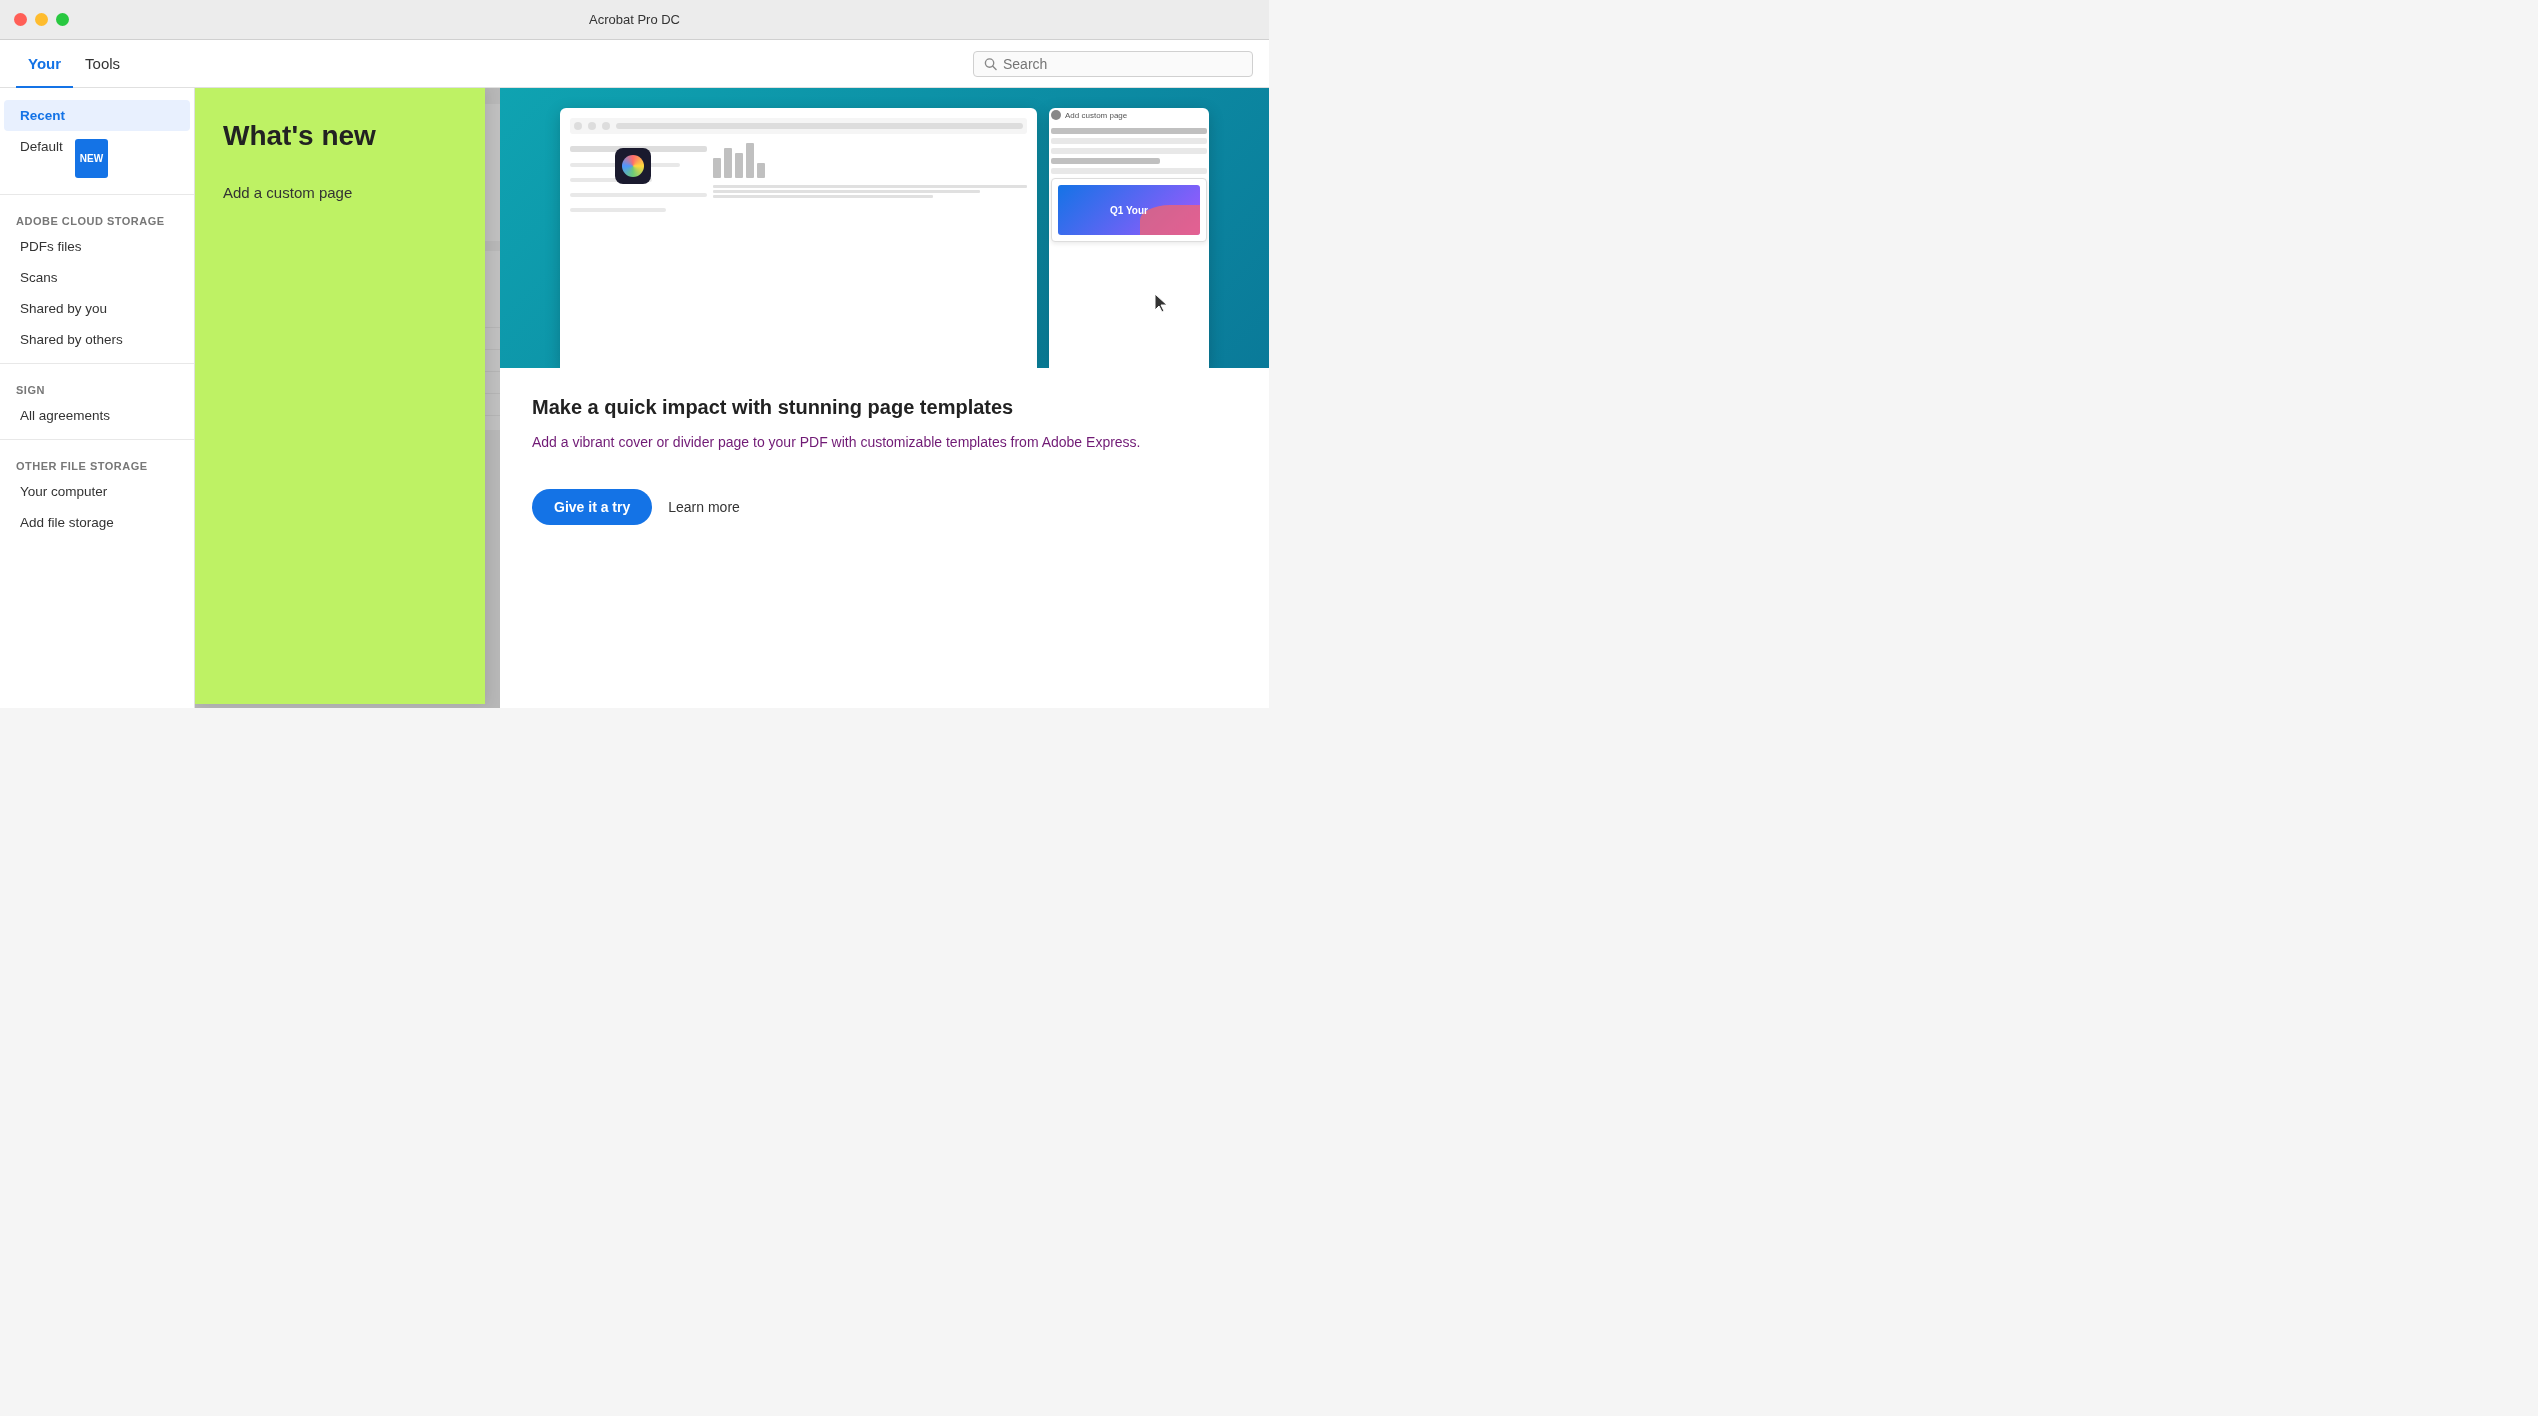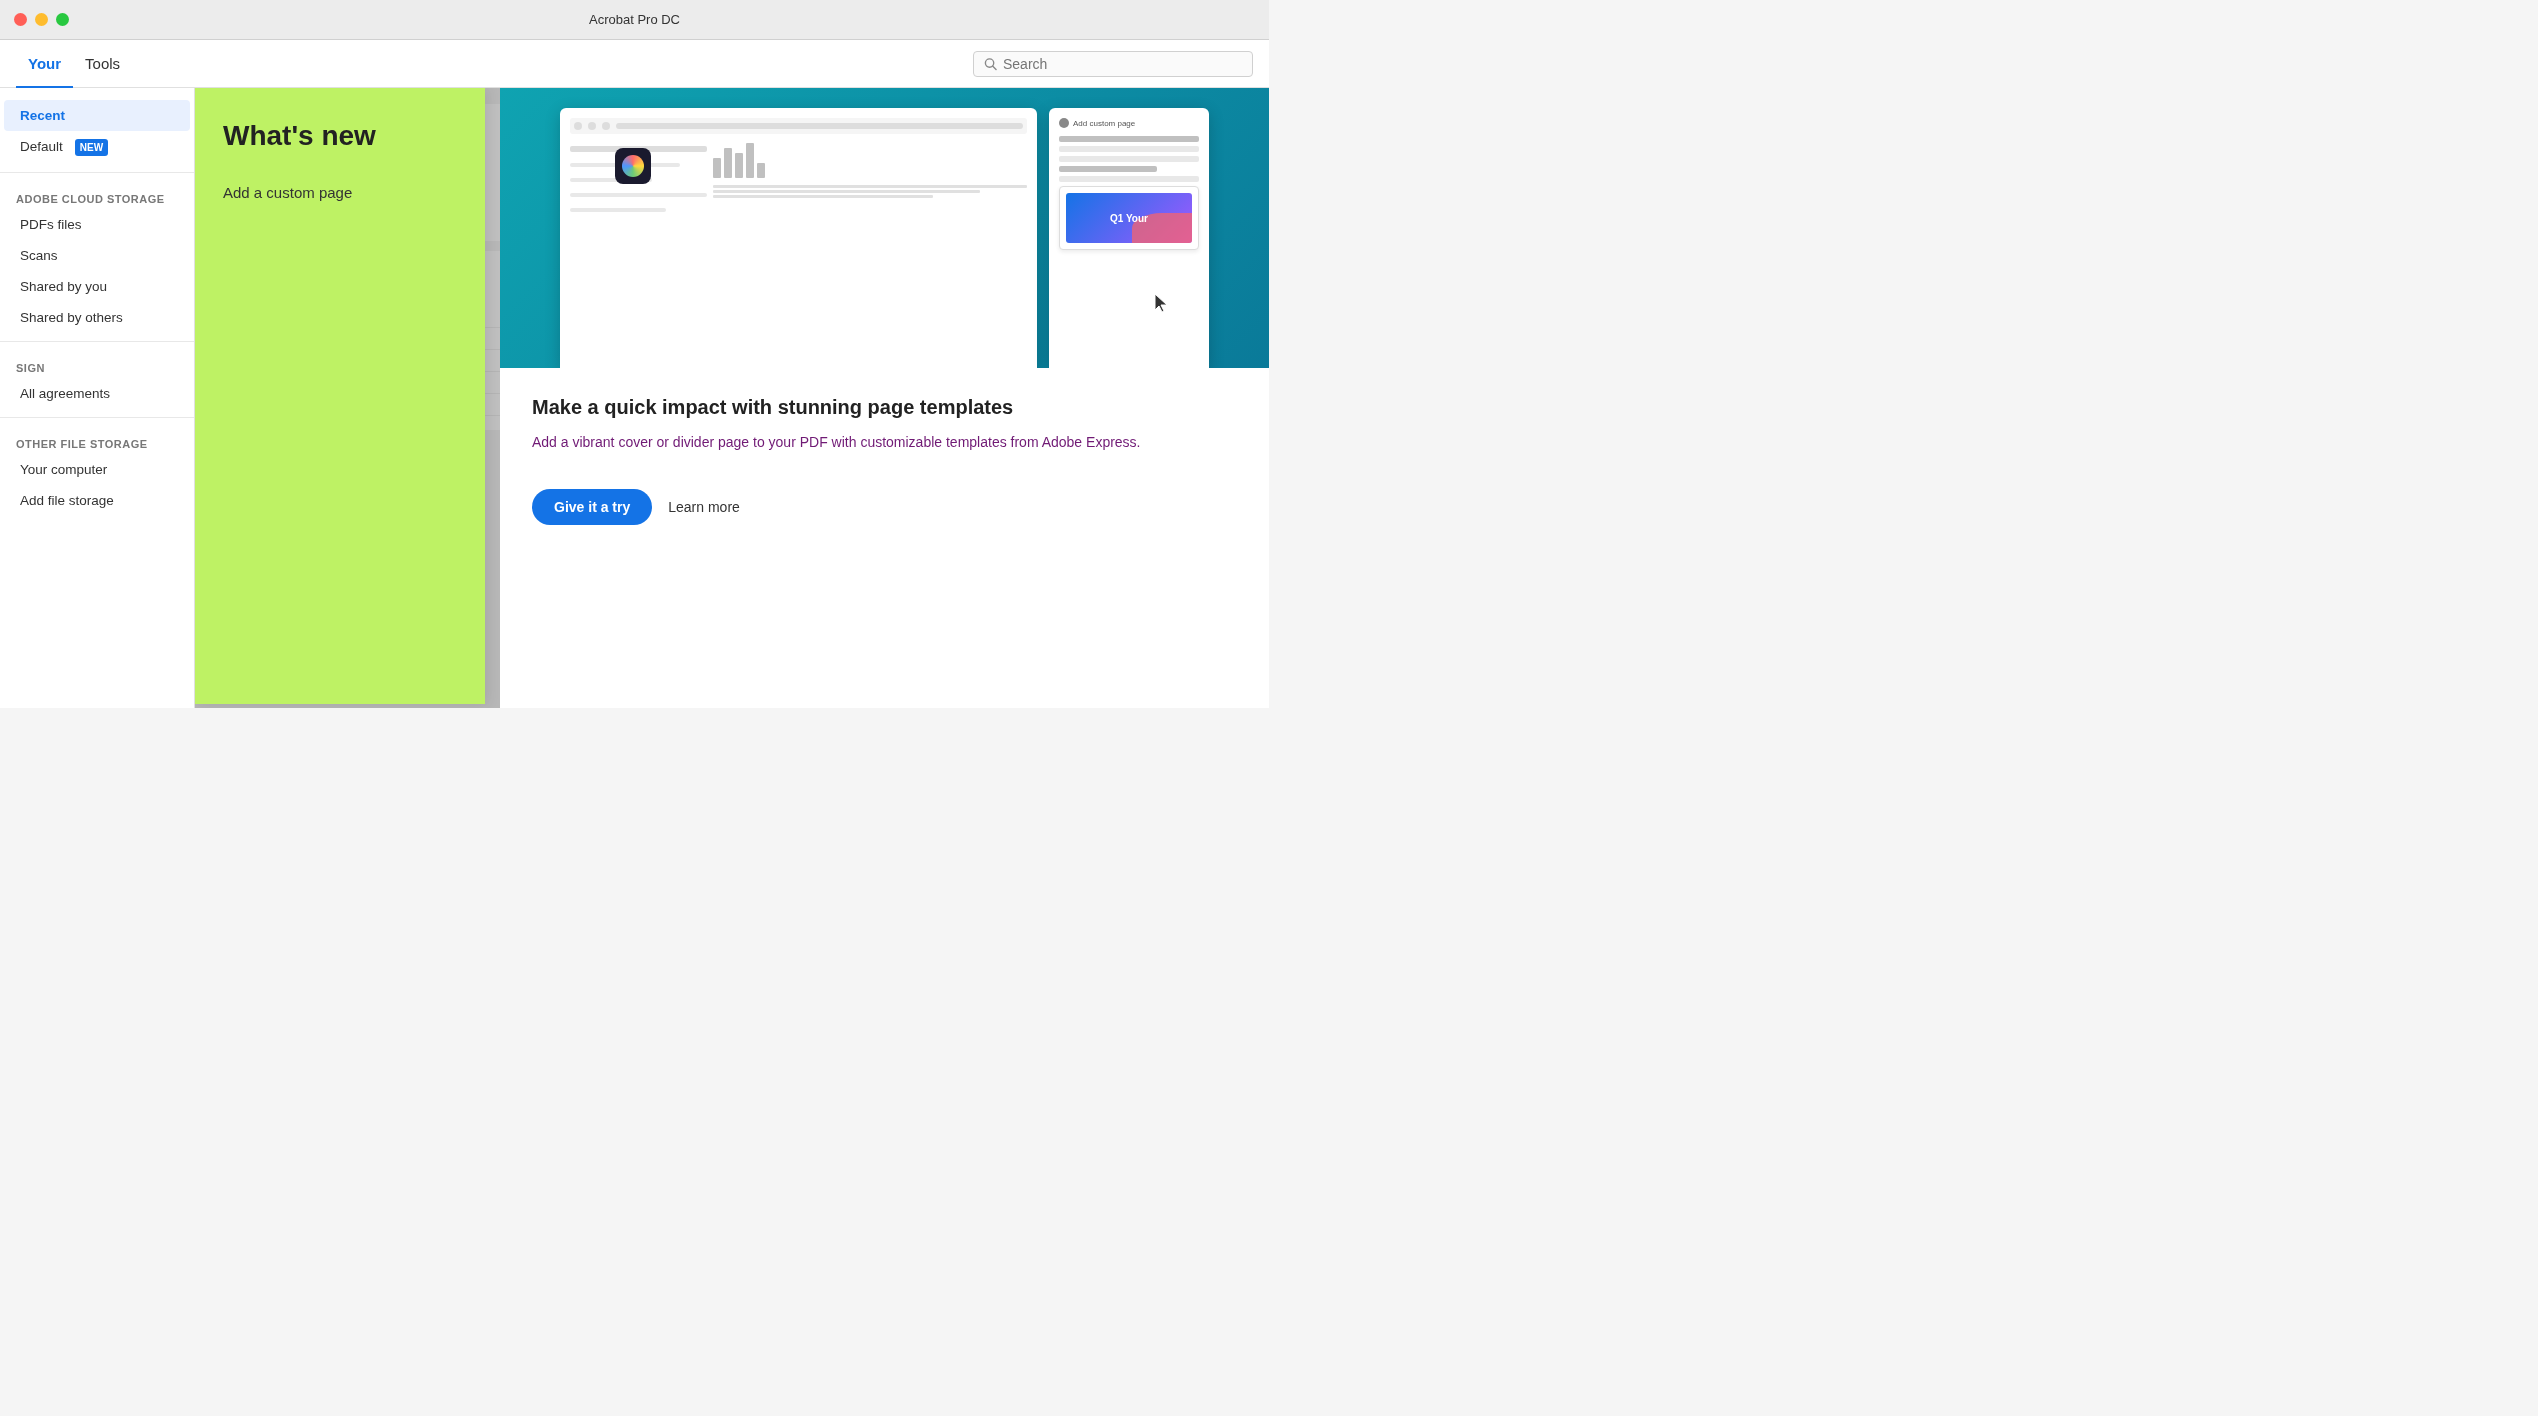--- a/index.html
+++ b/index.html
@@ -116,21 +116,21 @@
       gap: 8px;
       border-radius: 4px;
       margin: 0 4px;
     }
     .sidebar-item.active { background: #e8f0fe; font-weight: 600; color: #1473e6; }
     .sidebar-badge {
       background: #1473e6;
       color: #fff;
       font-size: 10px;
       font-weight: 700;
-      padding: 3px 5px;
+      padding: 14px 5px;
       border-radius: 3px;
       margin-left: 4px;
     }
     .sidebar-section-label {
       font-size: 11px;
       font-weight: 700;
       color: #777;
       text-transform: uppercase;
       padding: 12px 16px 4px;
       letter-spacing: 0.5px;
@@ -241,21 +241,21 @@
     .mockup-logo-inner {
       width: 22px; height: 22px;
       border-radius: 50%;
       background: conic-gradient(#ff6b6b, #ffd93d, #6bcb77, #4d96ff, #ff6b6b);
     }
 
     .mockup-side {
       width: 160px;
       background: #fff;
       border-radius: 6px 6px 0 0;
-      padding: 10px;
+      padding: 2px;
       box-shadow: 0 4px 16px rgba(0,0,0,0.2);
     }
     .mockup-side-header {
       display: flex; align-items: center; gap: 4px; margin-bottom: 8px;
       font-size: 9px; color: #555;
     }
     .mockup-side-icon { width: 10px; height: 10px; background: #888; border-radius: 50%; }
     .mockup-side-row { height: 6px; background: #e8e8e8; border-radius: 2px; margin: 4px 0; }
     .mockup-side-row.dark { background: #c0c0c0; }
 

